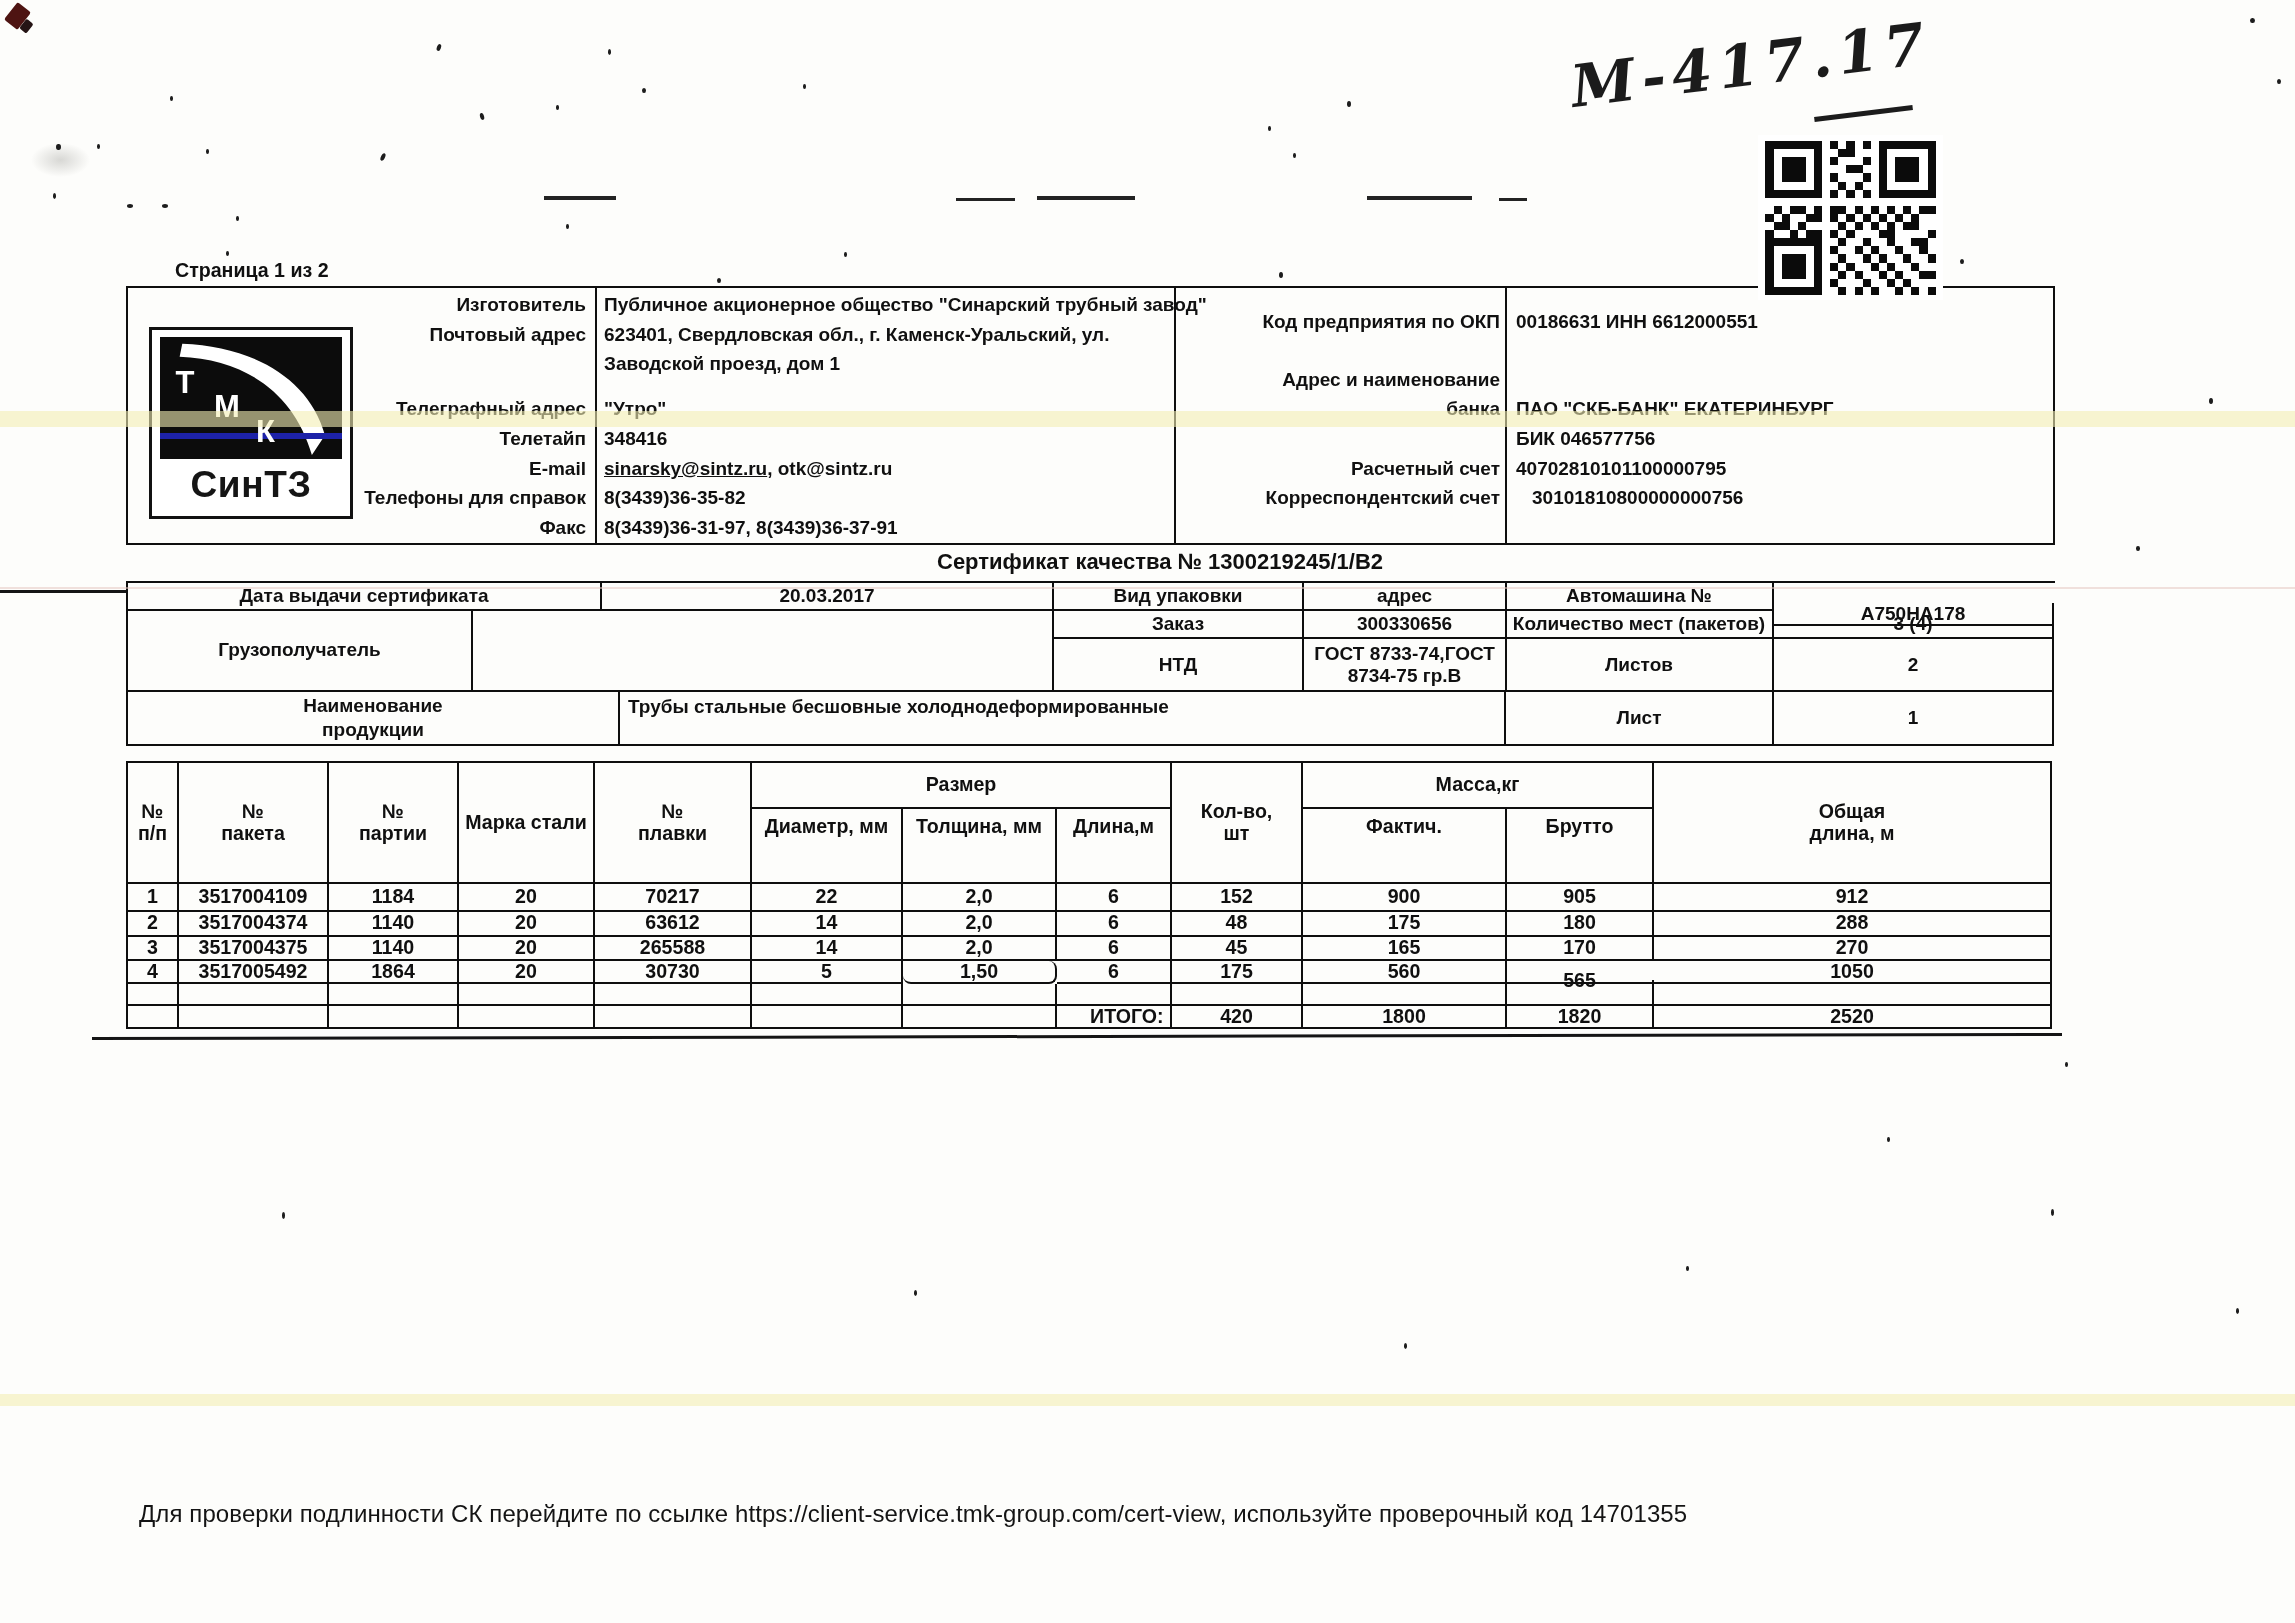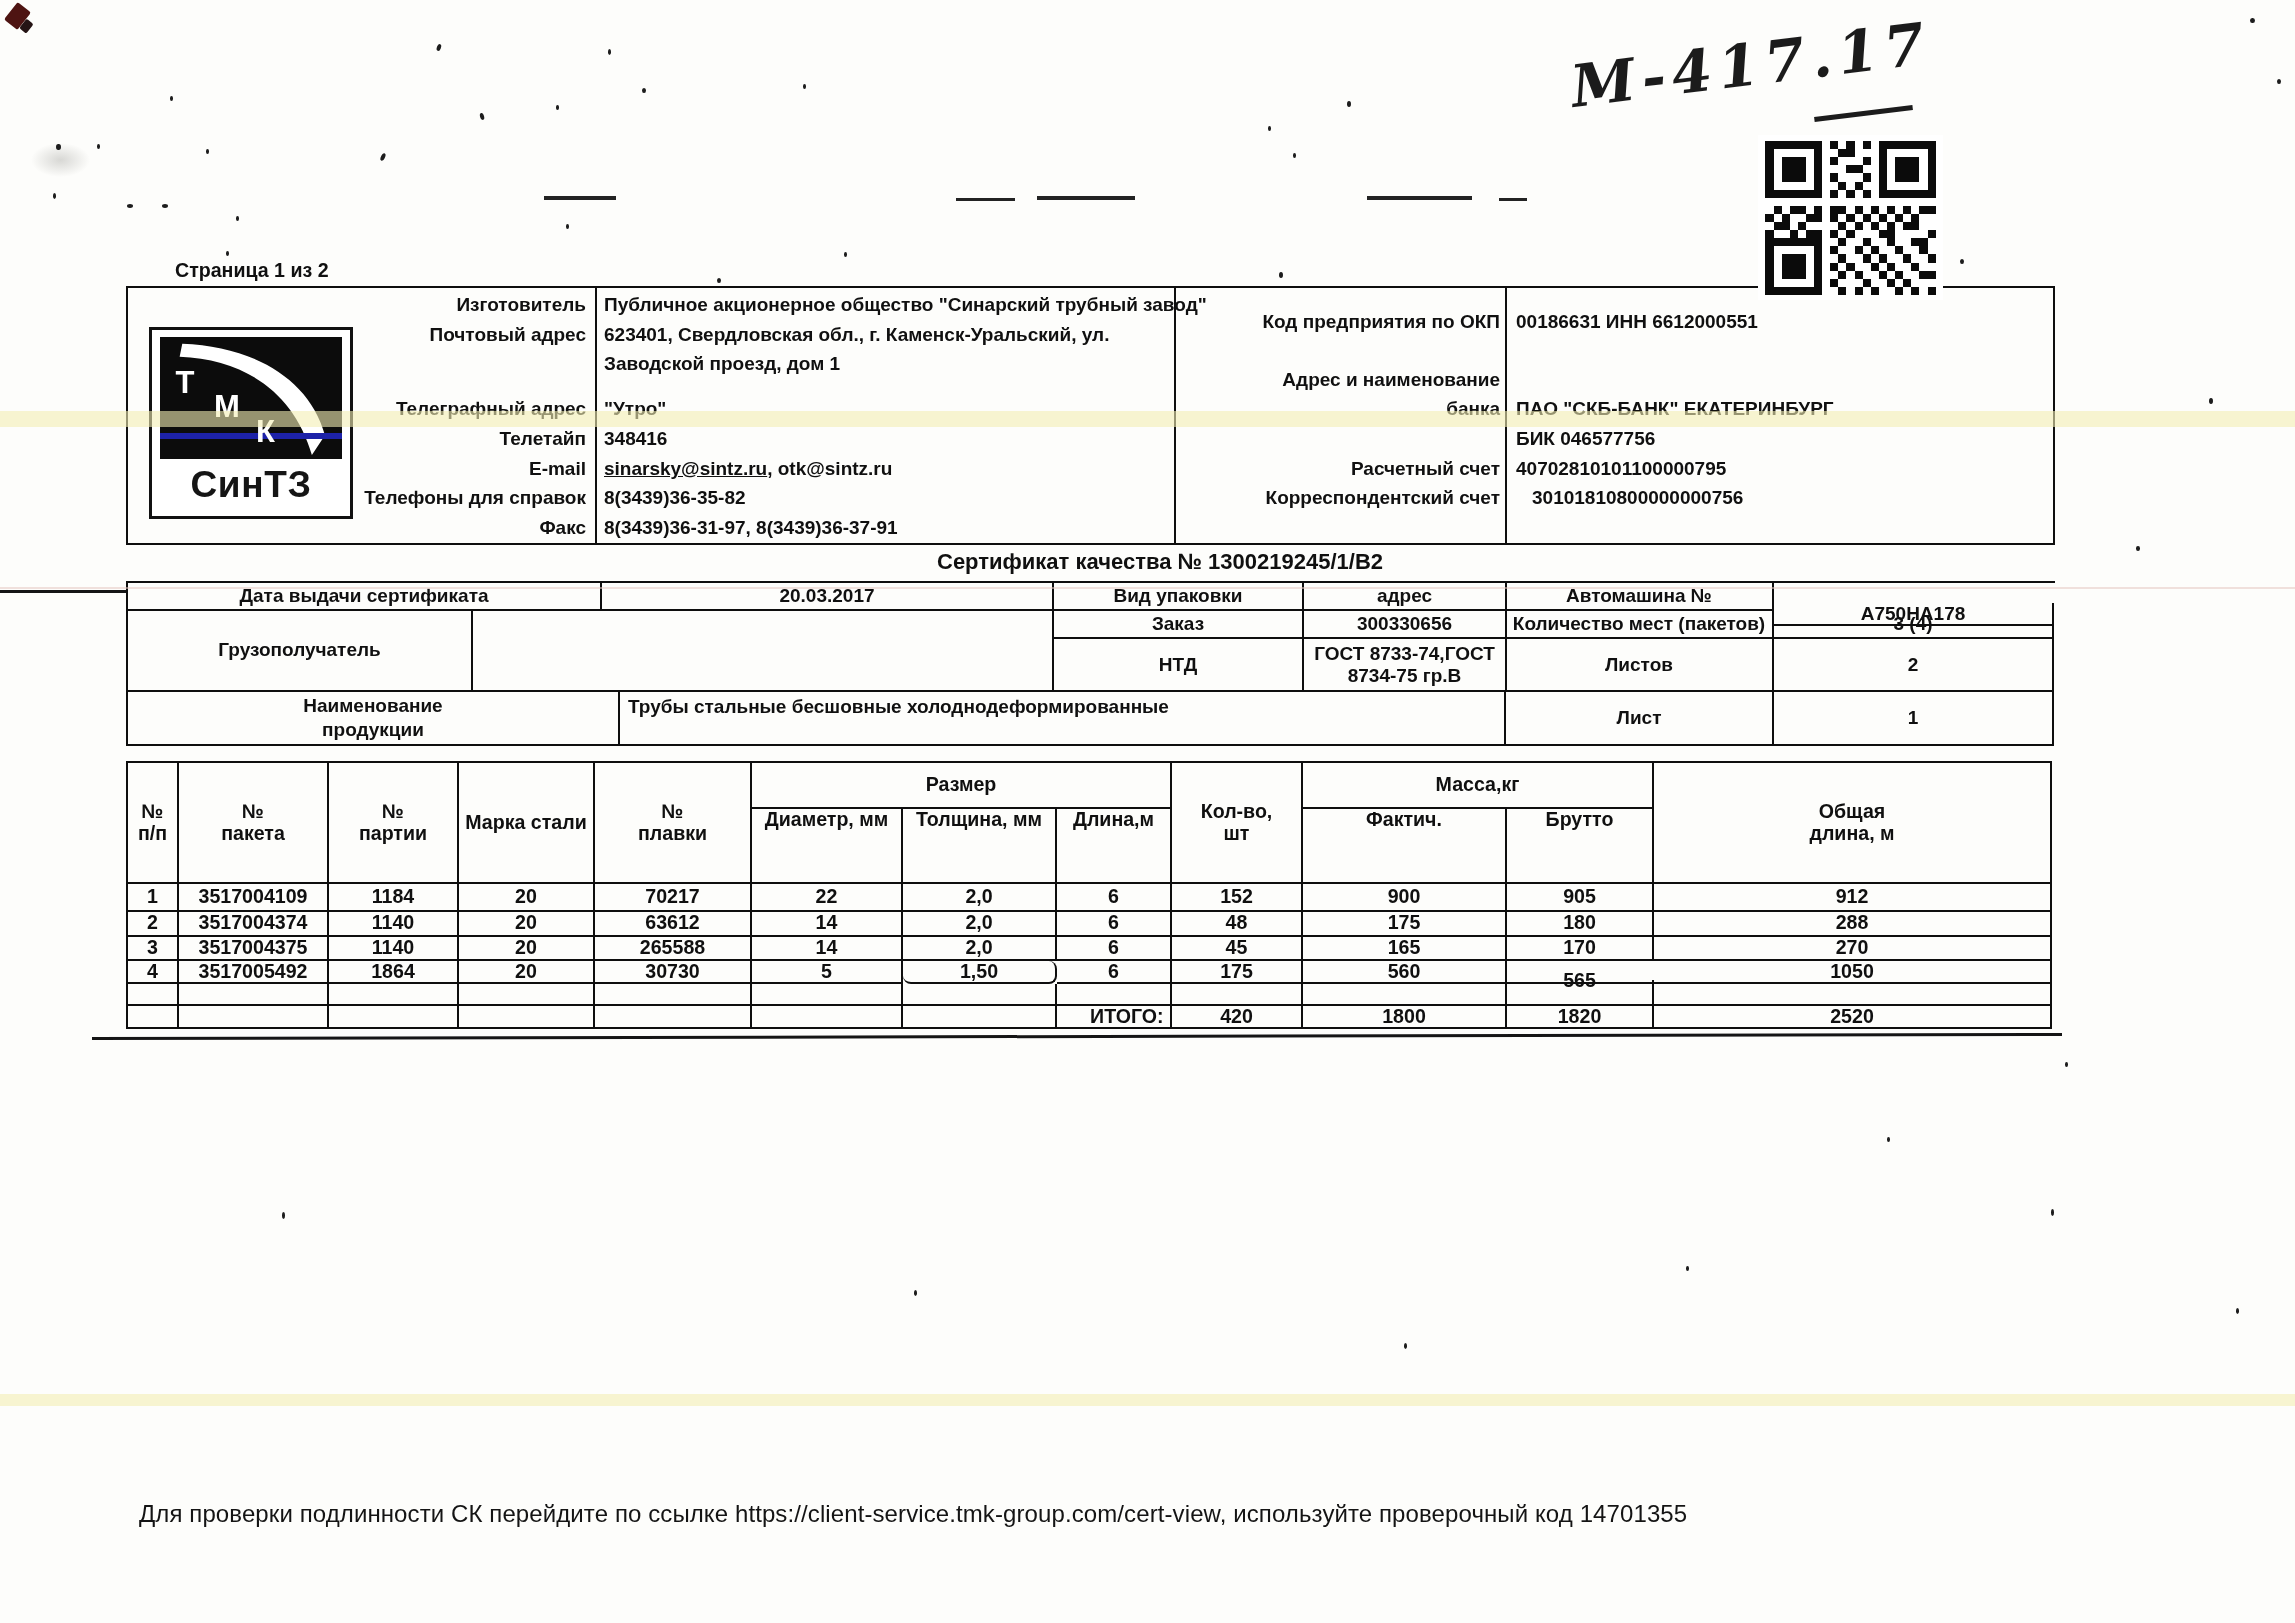--- a/index.html
+++ b/index.html
@@ -31,21 +31,21 @@
   
   .info{position:absolute;left:126px;top:581px;width:1929px;height:165px;border-left:2.6px solid #0e0e0e;border-top:2.6px solid #0e0e0e;box-sizing:border-box;}
   .ic{position:absolute;border-right:2px solid #0e0e0e;border-bottom:2px solid #0e0e0e;box-sizing:border-box;
       display:flex;align-items:center;justify-content:center;font-size:19px;font-weight:700;text-align:center;line-height:22px;}
   
   .main{position:absolute;left:126px;top:761px;border-left:2.6px solid #0e0e0e;border-top:2.6px solid #0e0e0e;
         display:grid;grid-template-columns:51px 150px 130px 136px 157px 151px 154px 115px 131px 204px 147px 398px;
         grid-template-rows:46px 75px 27.5px 25px 24px 23.6px 22px 23px;}
   .mc{border-right:2px solid #0e0e0e;border-bottom:2px solid #0e0e0e;box-sizing:border-box;
       display:flex;align-items:center;justify-content:center;font-size:19.6px;font-weight:700;text-align:center;line-height:21.6px;}
-  .sub{align-items:flex-start;padding-top:0;}
+  .sub{align-items:flex-start;padding-top:7px;}
   .tot{justify-content:flex-end;padding-right:6.5px;}
   .twoline span{display:block;}
   
   .footer-text{position:absolute;left:139px;top:1500px;font-size:24px;font-weight:400;letter-spacing:0.1px;white-space:nowrap;color:#141414;}
   
   .handw{position:absolute;left:1570px;top:31px;transform:rotate(-7deg);font-family:"DejaVu Serif",serif;
          font-style:italic;font-weight:700;font-size:58px;color:#1b1b1b;letter-spacing:6.5px;white-space:nowrap;}
   .handw-under{position:absolute;left:1814px;top:111px;width:99px;height:4.6px;background:#1c1c1c;transform:rotate(-7deg);}
   
   .qr{position:absolute;left:1758px;top:135px;width:185px;height:165px;background:#fff;z-index:5;display:flex;align-items:center;justify-content:center;}

